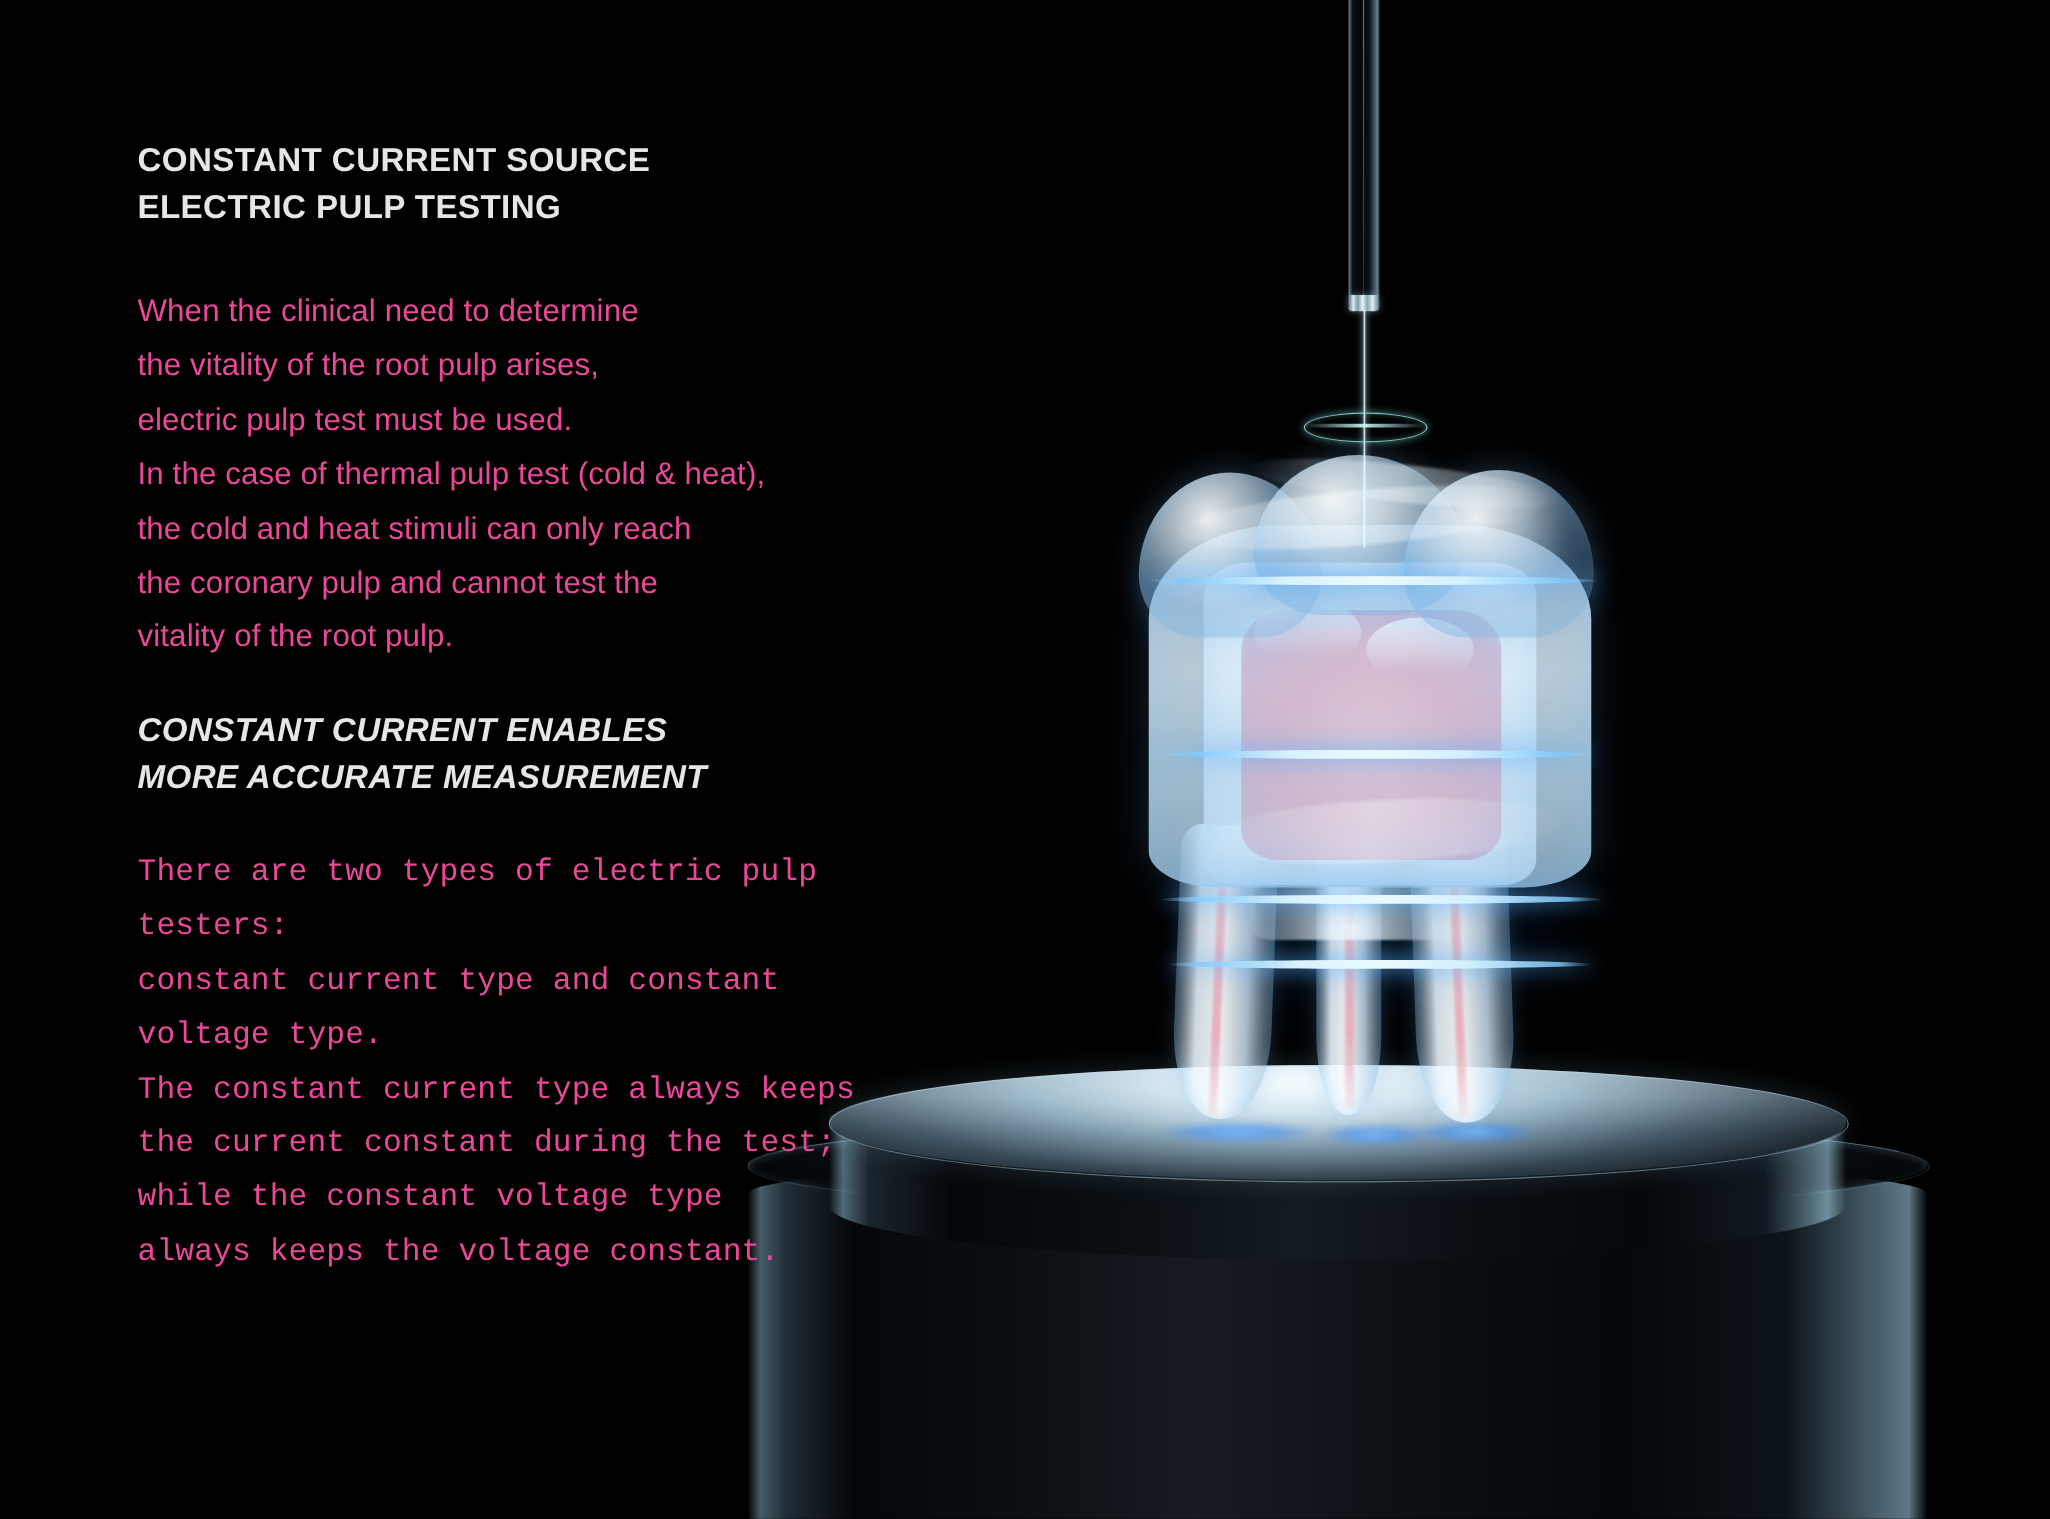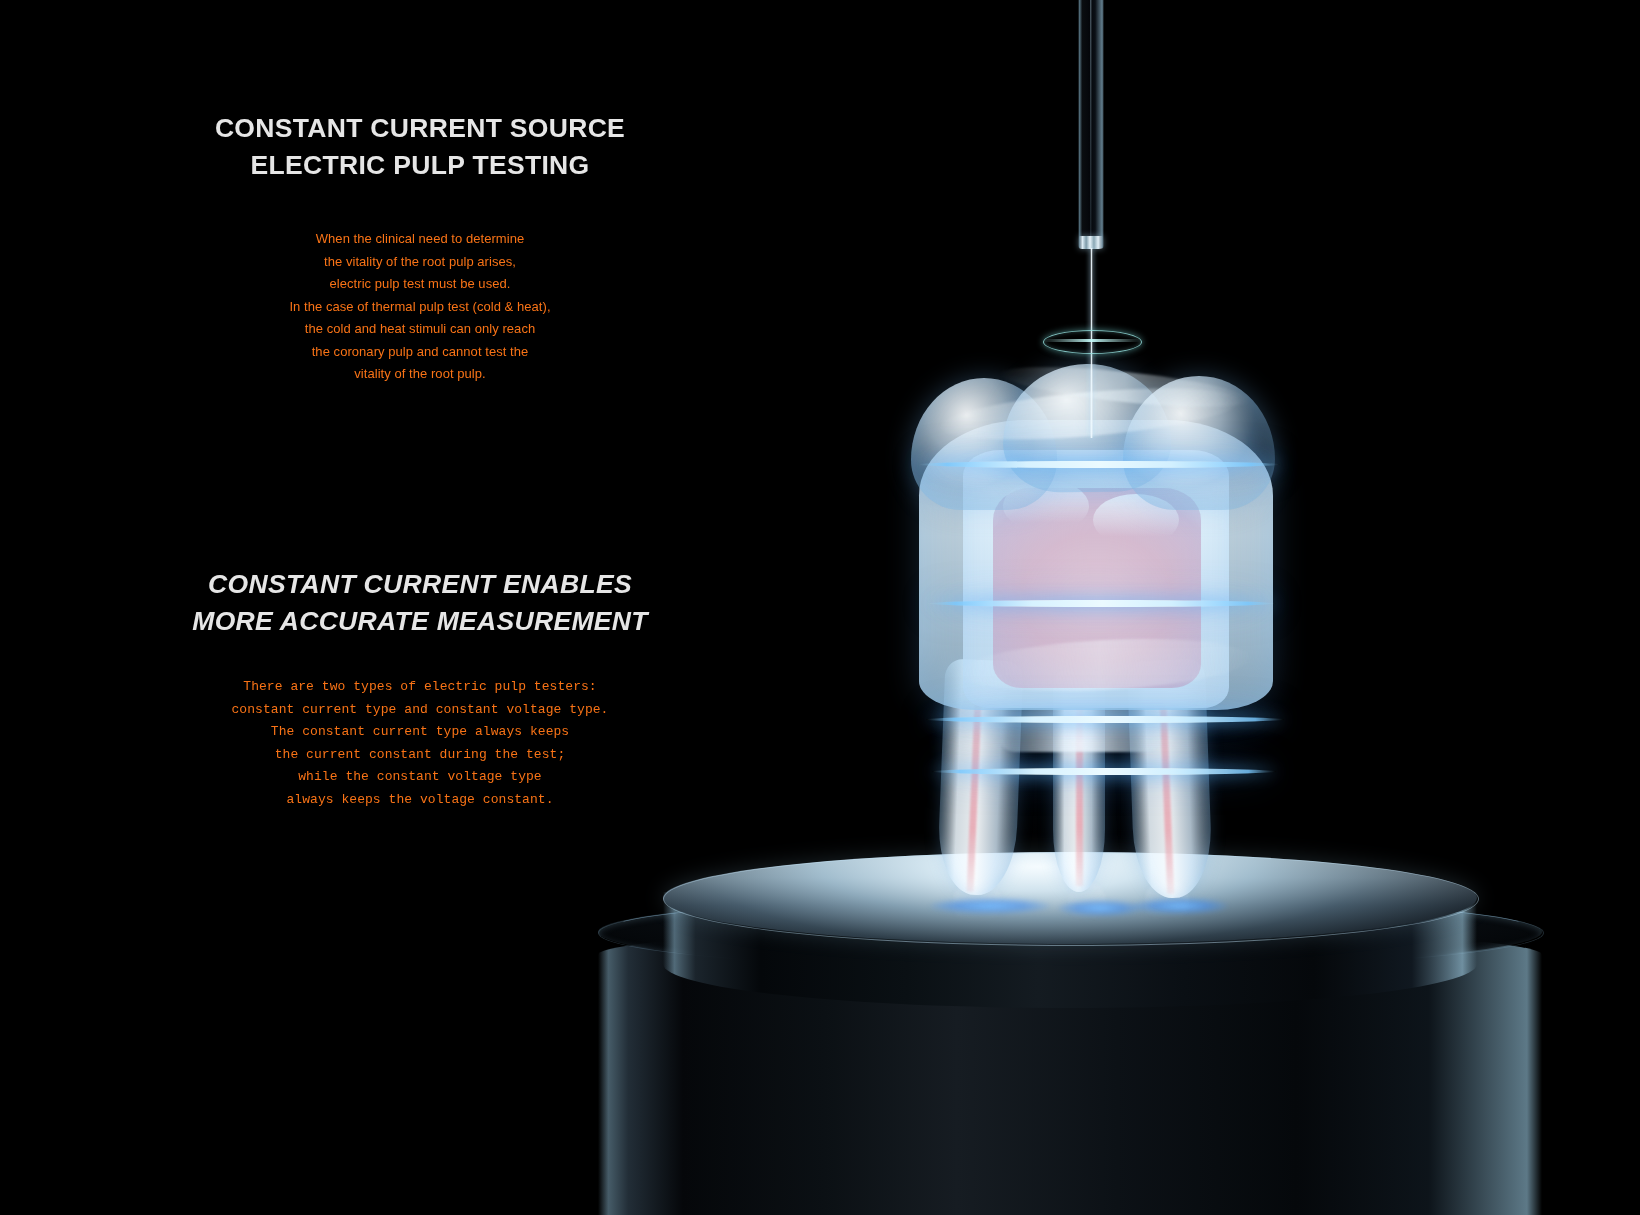--- a/index.html
+++ b/index.html
@@ -6,29 +6,29 @@
   body{
     width:1640px;height:1215px;overflow:hidden;position:relative;
     font-family:"Liberation Sans","DejaVu Sans",sans-serif;
     background:#000000;
   }
 
   
   #text-column{
     position:absolute;left:110px;top:0;width:620px;height:1215px;z-index:60;
   }
-  .block{position:absolute;left:0;width:620px;text-align:center;}
+  .block{position:absolute;left:0;width:620px;}
   .heading{
     font-size:26.5px;font-weight:700;letter-spacing:0.012em;
     color:#e6e6e6;line-height:1.38;text-transform:uppercase;
     white-space:pre-line;
   }
   .body-text{
-    font-size:13px;font-weight:400;letter-spacing:0.004em;
-    color:#f97316;line-height:1.735;white-space:pre-line;
+    font-size:25px;font-weight:400;letter-spacing:0.004em;
+    color:#ec4899;line-height:1.735;white-space:pre-line;
   }
   #section-1-heading{top:110px;}
   #section-1-body{top:228px;}
   #section-2-heading{top:566px;font-style:italic;}
   #section-2-body{top:676px;font-family:Liberation Mono, monospace;}
   #section-2-body-2{top:900px;}
 
   
   #scene{position:absolute;left:0;top:0;width:1640px;height:1215px;z-index:10;overflow:hidden;}
 

